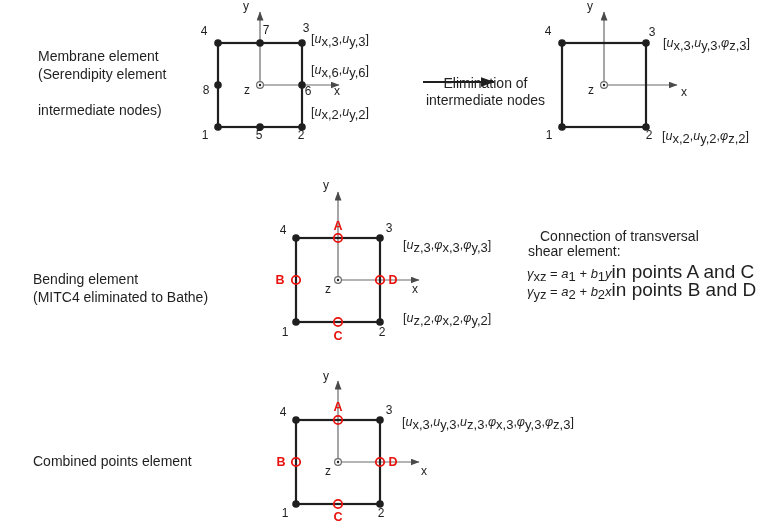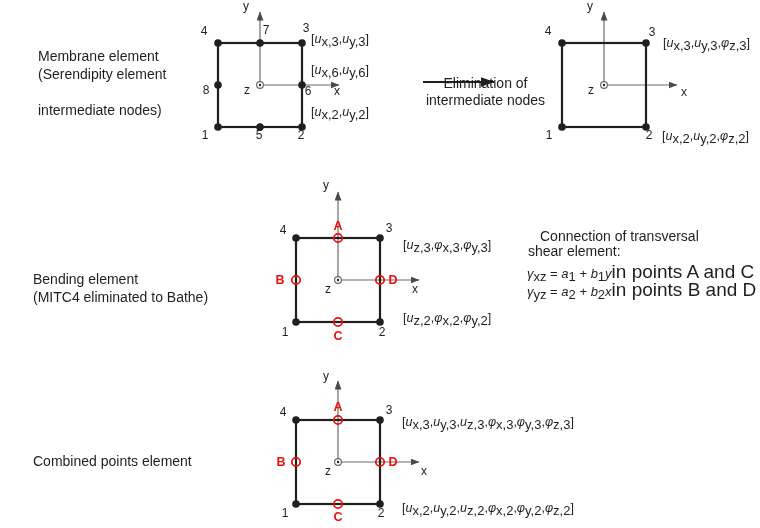--- a/index.html
+++ b/index.html
@@ -165,15 +165,14 @@
   <div class="lbl ctr" style="left:328px;top:471px">z</div>
   <div class="lbl ctr" style="left:283px;top:412px">4</div>
   <div class="lbl ctr" style="left:389px;top:410px">3</div>
   <div class="lbl ctr" style="left:285px;top:513px">1</div>
   <div class="lbl ctr" style="left:381px;top:513px">2</div>
   <div class="lbl ctr red" style="left:338px;top:407px">A</div>
   <div class="lbl ctr red" style="left:281px;top:462px">B</div>
   <div class="lbl ctr red" style="left:338px;top:517px">C</div>
   <div class="lbl ctr red" style="left:393px;top:462px">D</div>
   <div class="dof" style="left:402px;top:422px">[<i>u</i><sub>x,3</sub>,<i>u</i><sub>y,3</sub>,<i>u</i><sub>z,3</sub>,<i>φ</i><sub>x,3</sub>,<i>φ</i><sub>y,3</sub>,<i>φ</i><sub>z,3</sub>]</div>
-  <div class="dof" style="left:402px;top:508px">[<i>u</i><sub>x,2</sub>,<i>u</i><sub>y,2</sub>,<i>u</i><sub>z,2</sub>,<i>φ</i><sub>x,2</sub>,<i>φ</i><sub>y,2</sub>,<i>φ</i><sub>z,2</sub>]</div>
 
 </div>
 
 </body></html>

